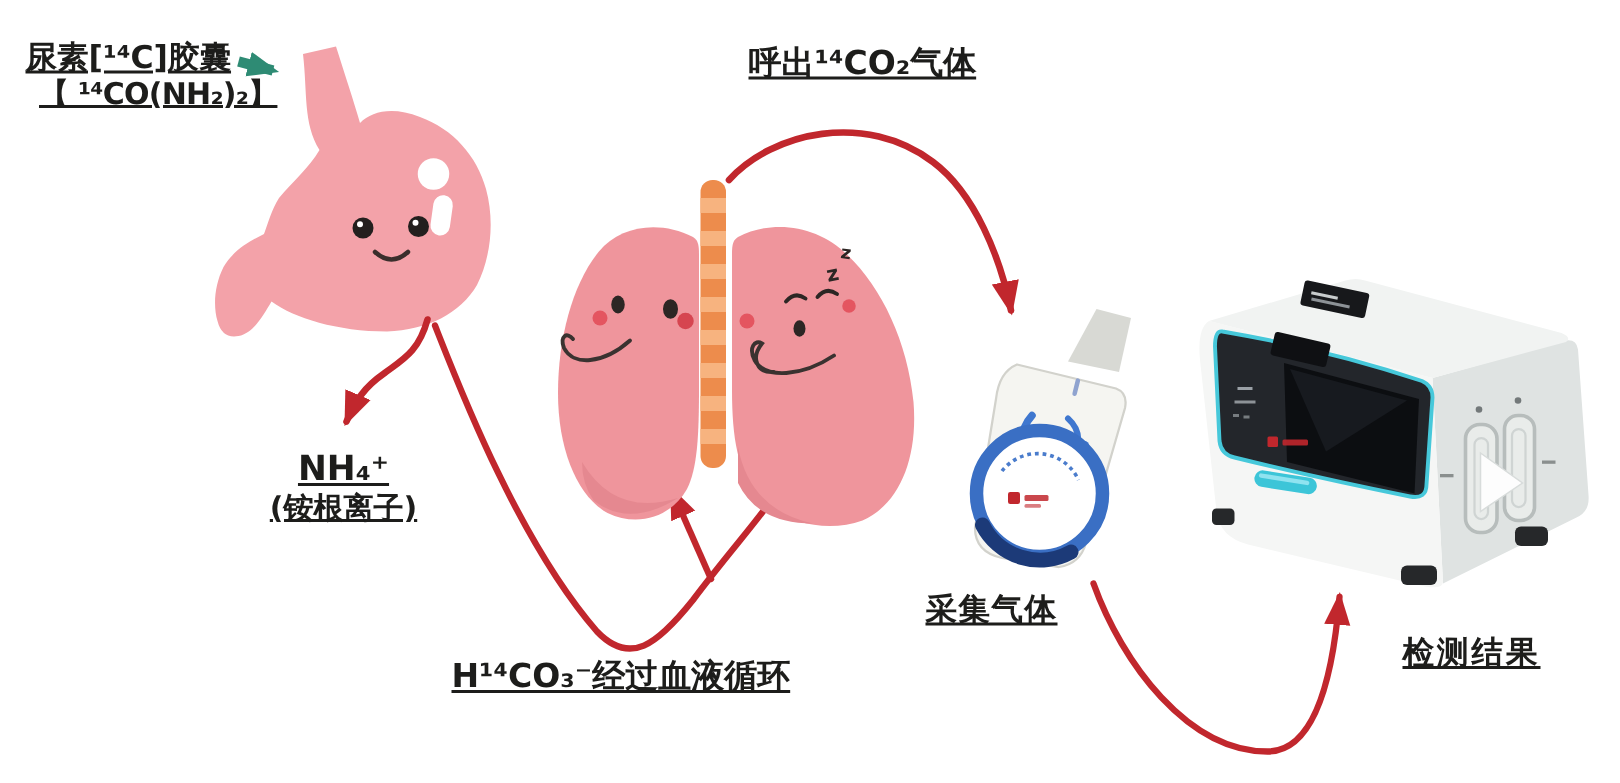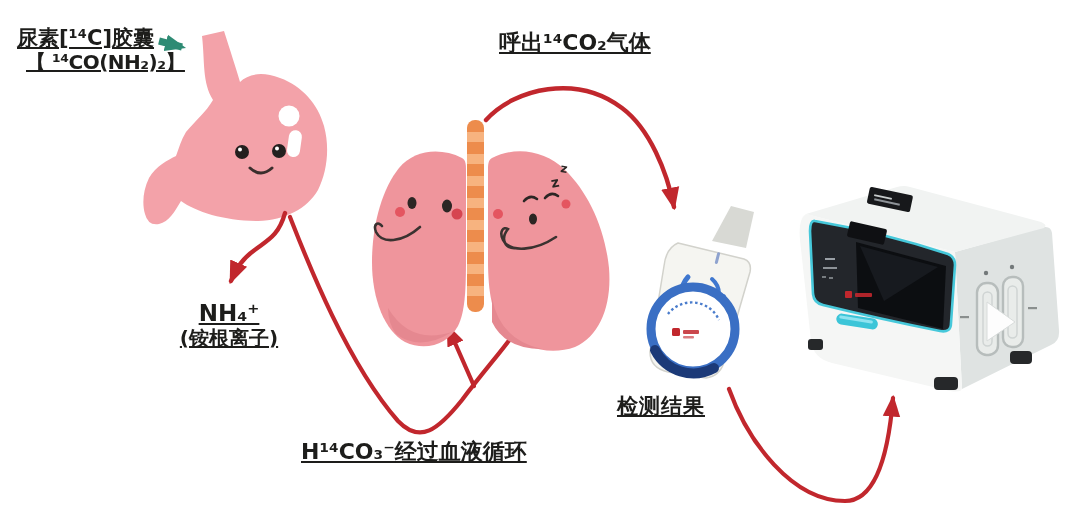--- a/index.html
+++ b/index.html
@@ -218,16 +218,17 @@
 
   <div class="lbl lbl-exhale">呼出¹⁴CO₂气体</div>
 
   <div class="lbl lbl-ammonium">
     <span class="l1">NH₄⁺</span>
     <span class="l2">(铵根离子)</span>
   </div>
 
   <div class="lbl lbl-blood">H¹⁴CO₃⁻经过血液循环</div>
 
-  <div class="lbl lbl-collect">检测结果</div>
-
+  <div class="lbl lbl-collect">采集气体</div>
+
+  <div class="lbl lbl-result">检测结果</div>
 
 </div>
 
 </body></html>

